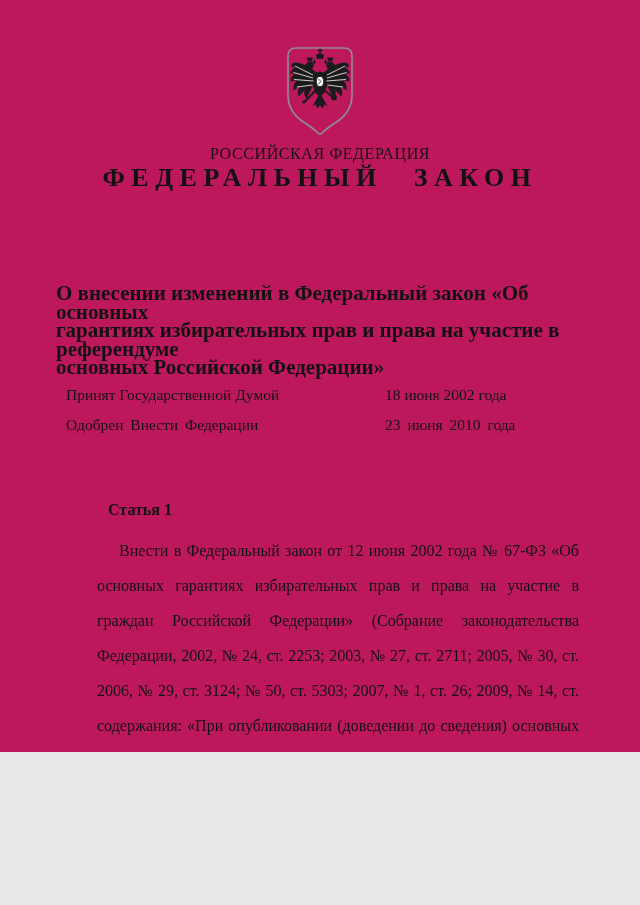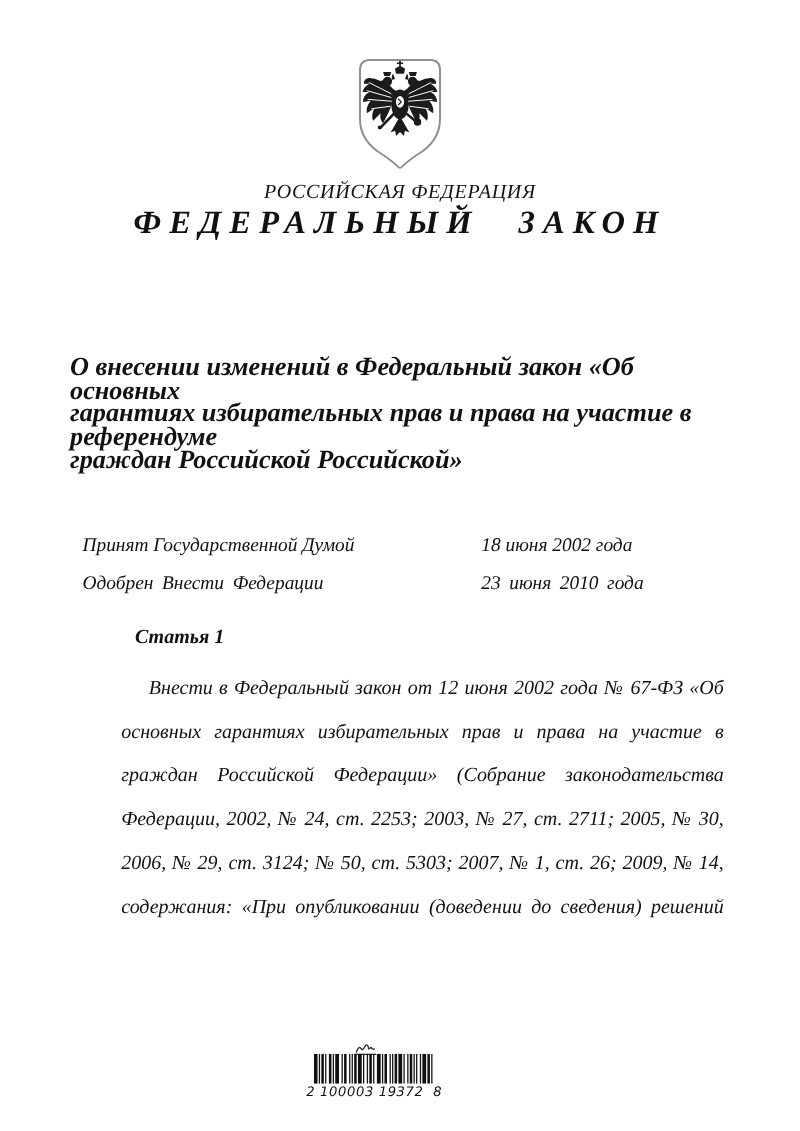--- a/index.html
+++ b/index.html
@@ -3,27 +3,26 @@
 <meta charset="utf-8">
 <style>
   html, body {
     margin: 0;
     padding: 0;
     background: #e8e8e8;
   }
   .page {
     position: relative;
     width: 640px;
-    height: 905px;
+    height: 752px;
     margin: 0 auto;
-    background: #ffffff;
+    background: #be185d;
     color: #111111;
     font-family: "Liberation Serif", serif;
     overflow: hidden;
-    font-style: italic;
   }
 
   
   .emblem {
     position: absolute;
     left: 283px;
     top: 45px;
     width: 74px;
     height: 92px;
   }
@@ -62,21 +61,20 @@
     font-size: 21px;
     line-height: 18.5px;
   }
 
   
   .adoption {
     position: absolute;
     top: 380px;
     left: 66px;
     width: 460px;
-    margin-top: 42px;
   }
   .adoption-row {
     position: relative;
     height: 30px;
     line-height: 30px;
     font-size: 15.5px;
   }
   .adoption-date {
     position: absolute;
     left: 319px;
@@ -204,21 +202,21 @@
       <path d="M35.5,34 l2.5,2.5 l-2.5,2.5" fill="none" stroke="#1b1b1b" stroke-width="0.9"></path>
     </svg>
   </div>
 
   <div class="country">РОССИЙСКАЯ ФЕДЕРАЦИЯ</div>
   <div class="dockind">ФЕДЕРАЛЬНЫЙ ЗАКОН</div>
 
   <div class="law-title">
     <div>О внесении изменений в Федеральный закон «Об основных</div>
     <div>гарантиях избирательных прав и права на участие в референдуме</div>
-    <div>граждан Российской Российской»</div>
+    <div>основных Российской Федерации»</div>
   </div>
 
   <div class="adoption">
     <div class="adoption-row">
       <span>Принят Государственной Думой</span>
       <span class="adoption-date">18 июня 2002 года</span>
     </div>
     <div class="adoption-row spaced">
       <span>Одобрен Внести Федерации</span>
       <span class="adoption-date">23 июня 2010 года</span>
@@ -226,21 +224,21 @@
   </div>
 
   <div class="article-heading">Статья 1</div>
 
   <div class="body-text">
     <div class="bline indent stretch">Внести в Федеральный закон от 12 июня 2002 года № 67-ФЗ «Об</div>
     <div class="bline stretch">основных гарантиях избирательных прав и права на участие в референдуме</div>
     <div class="bline stretch">граждан Российской Федерации» (Собрание законодательства Российской</div>
     <div class="bline stretch">Федерации, 2002, № 24, ст. 2253; 2003, № 27, ст. 2711; 2005, № 30, ст. 3104;</div>
     <div class="bline stretch">2006, № 29, ст. 3124; № 50, ст. 5303; 2007, № 1, ст. 26; 2009, № 14, ст. 1577;</div>
-    <div class="bline stretch">содержания: «При опубликовании (доведении до сведения) решений</div>
+    <div class="bline stretch">содержания: «При опубликовании (доведении до сведения) основных</div>
   </div>
 
   <div class="barcode-block">
     <div class="mark-icon">
       <svg viewBox="0 0 20 11" width="20" height="11" xmlns="http://www.w3.org/2000/svg">
         <path d="M2,8 Q4,2 6,5 Q7,7 9,3 Q11,0 12,5 L14,4 Q15,6 17,5" fill="none" stroke="#2a2a2a" stroke-width="1.1"></path>
         <path d="M1,9.5 L18,9.5" stroke="#2a2a2a" stroke-width="1"></path>
       </svg>
     </div>
     <div class="barcode-bars">

